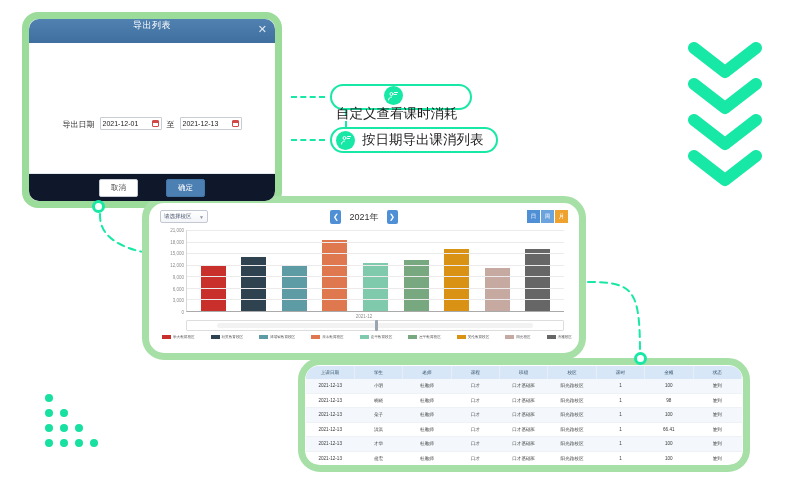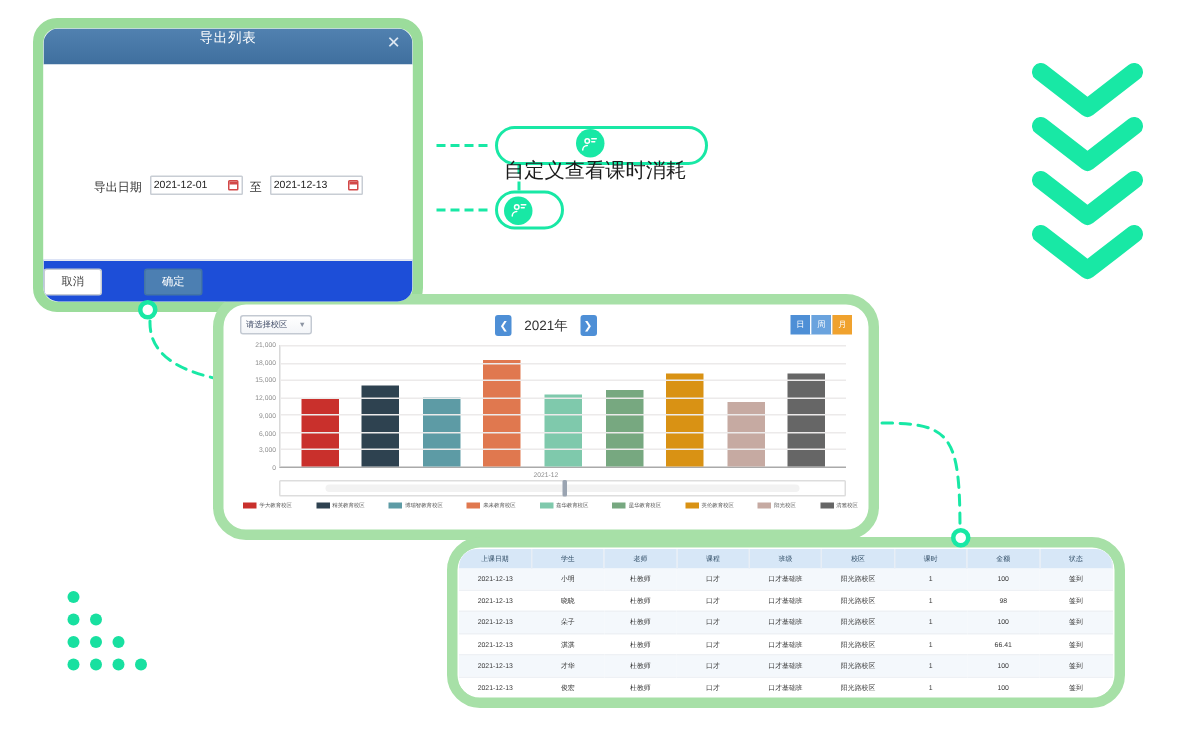--- a/index.html
+++ b/index.html
@@ -26,22 +26,22 @@
   #dialog-body{height:130px;background:#fff;position:relative;}
   #date-row{position:absolute;left:0;right:0;top:74px;display:flex;align-items:flex-end;
             justify-content:center;gap:5px;}
   .lbl{font-size:8px;color:#333;}
   .date-input{width:62px;height:13px;border:1px solid #c8cdd4;background:#fff;border-radius:1px;
               display:flex;align-items:center;padding:0 2px;box-sizing:border-box;}
   .date-input span.val{font-size:7px;color:#222;flex:1;}
   .cal{width:7px;height:7px;background:#fff;border:1px solid #d24848;border-radius:1px;
        position:relative;box-sizing:border-box;}
   .cal:before{content:"";position:absolute;left:0;right:0;top:0;height:2px;background:#d24848;}
-  #dialog-footer{height:28px;background:#1d4ed8;border-top:1px solid #e4e8ee;
-       display:flex;align-items:center;justify-content:flex-start;gap:28px;}
+  #dialog-footer{height:28px;background:#0f172a;border-top:1px solid #e4e8ee;
+       display:flex;align-items:center;justify-content:center;gap:28px;}
   .btn{font-size:7.5px;padding:3px 11px;border-radius:2px;cursor:pointer;}
   .btn-cancel{background:#fff;border:1px solid #c6ccd4;color:#444;}
   .btn-ok{background:#4C7FB2;border:1px solid #4274A5;color:#fff;}
 
   
   .callout{position:absolute;height:26px;background:#fff;border:2px solid #18E8A5;
      border-radius:14px;display:flex;align-items:center;padding:0 12px 0 4px;box-sizing:border-box;}
   #callout-1{left:330px;top:84px;flex-direction:column;}
   #callout-2{left:330px;top:127px;}
   .callout-icon{width:19px;height:19px;border-radius:50%;background:#18E8A5;
@@ -174,20 +174,21 @@
   </div>
 
   <div class="callout" id="callout-2">
     <div class="callout-icon">
       <svg width="12" height="12" viewBox="0 0 24 24" fill="none" stroke="#ffffff" stroke-width="2" stroke-linecap="round" stroke-linejoin="round">
         <circle cx="9" cy="8" r="3"></circle>
           <path d="M3 20c0-3.3 2.7-6 6-6"></path>
         <path d="M15 5h6M15 9h4"></path>
       </svg>
     </div>
+    <div class="callout-text">按日期导出课消列表</div>
   </div>
 
   <div id="chevrons">
     <svg class="chev" width="78" height="40" viewBox="0 0 78 40">
       <path d="M8 8 L39 32 L70 8" fill="none" stroke="#18E8A5" stroke-width="12" stroke-linecap="round" stroke-linejoin="round"></path>
     </svg>
     <svg class="chev" width="78" height="40" viewBox="0 0 78 40">
       <path d="M8 8 L39 32 L70 8" fill="none" stroke="#18E8A5" stroke-width="12" stroke-linecap="round" stroke-linejoin="round"></path>
     </svg>
     <svg class="chev" width="78" height="40" viewBox="0 0 78 40">

